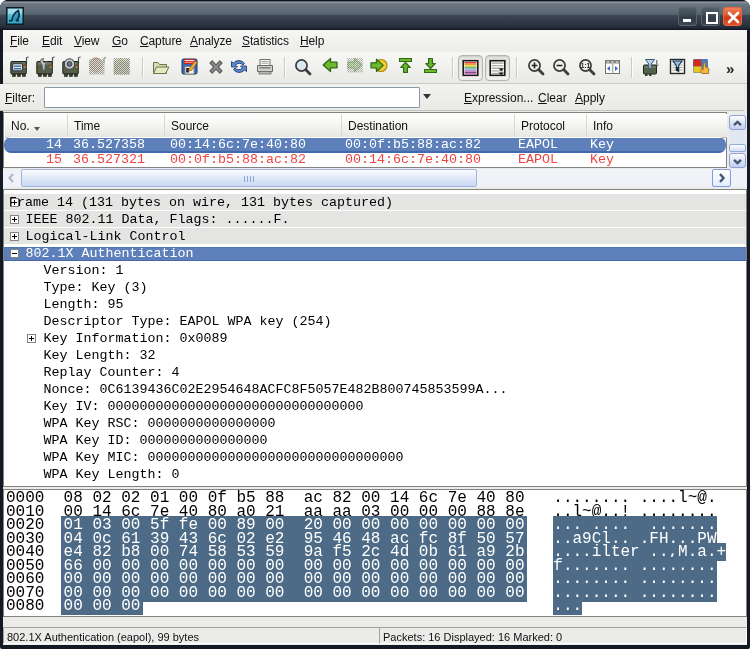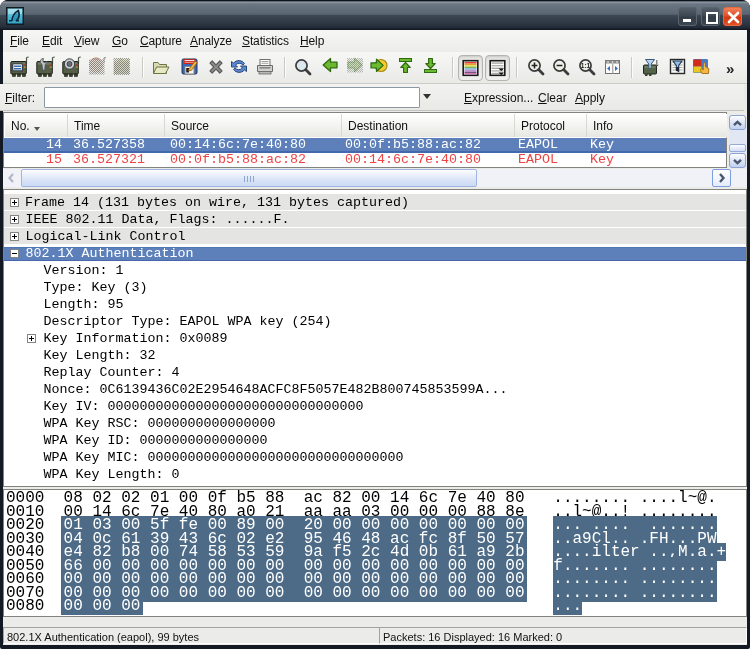--- a/index.html
+++ b/index.html
@@ -37,21 +37,21 @@
 .fdrop{position:absolute;left:423px;top:10px;width:0;height:0;border-left:4px solid transparent;border-right:4px solid transparent;border-top:5px solid #333;}
 .fexpr{position:absolute;left:464px;top:7px;}
 .fclear{position:absolute;left:538px;top:7px;}
 .fapply{position:absolute;left:575px;top:7px;}
 
 .plist{position:absolute;left:3px;top:112px;width:724px;height:56px;background:#fff;border:1px solid #83837d;box-sizing:border-box;}
 .phead{position:absolute;left:1px;top:1px;height:24px;width:722px;overflow:hidden;}
 .hcell{position:absolute;top:0;height:24px;background:linear-gradient(180deg,#ffffff,#f1f1ee 60%,#e6e6e2);border-right:1px solid #d8d8d2;border-bottom:1px solid #bdbdb6;box-sizing:border-box;font-size:12px;color:#111;}
 .hcell span{position:absolute;left:6px;top:5px;}
 .sortarr{position:absolute;left:29px;top:13px;width:0;height:0;border-left:3.5px solid transparent;border-right:3.5px solid transparent;border-top:4.5px solid #555;}
-.prow{position:absolute;left:0px;width:722px;height:15px;font-family:"Liberation Mono",monospace;font-size:13.333px;line-height:15px;white-space:pre;}
+.prow{position:absolute;left:0px;width:722px;height:15px;font-family:"Liberation Mono",monospace;font-size:13.333px;line-height:15px;white-space:pre;border-radius:7px;}
 .prow span{position:absolute;top:0;}
 .row14{top:24px;height:16px;background:linear-gradient(180deg,#ffffff 0px,#ffffff 1px,#5d80bb 1px,#5d80bb 14px,#4269ae 14px,#4269ae 16px);color:#fff;}
 .row15{top:39px;color:#ef4444;}
 .vscroll{position:absolute;left:729px;top:115px;width:17px;height:53px;background:#e2e7f4;border-radius:2px;}
 .vsbtn{position:absolute;left:0;width:17px;height:15px;background:linear-gradient(180deg,#fefeff,#dde5f7 50%,#c3d1f0);border:1px solid #8ea3d4;border-radius:3px;box-sizing:border-box;}
 .vsthumb{position:absolute;left:0;top:29px;width:17px;height:8px;background:linear-gradient(180deg,#fdfdfe,#d4def4);border:1px solid #98aad8;border-radius:2px;box-sizing:border-box;}
 
 .hscroll{position:absolute;left:3px;top:169px;width:744px;height:18px;background:#f1f2f7;}
 .hsthumb{position:absolute;left:18px;top:0px;width:456px;height:18px;background:linear-gradient(180deg,#fdfdfe,#dde6f8 55%,#cbd9f4);border:1px solid #9fb4e0;border-radius:2px;box-sizing:border-box;}
 .grip{position:absolute;left:222px;top:6px;width:12px;height:6px;
@@ -356,21 +356,21 @@
           <path d="M10 5 L6.5 9 L10 13" fill="none" stroke="#b0b8c8" stroke-width="2.2"></path>
         </svg></div>
     <div class="hsthumb">
         <div class="grip"></div>
       </div>
     <div class="hsbtnr"><svg width="17" height="16" viewBox="0 0 17 16">
           <path d="M7 4 L10.5 8 L7 12" fill="none" stroke="#49576e" stroke-width="2.4"></path>
         </svg></div>
   </div>
   <div class="details" id="details">
-    <div class="drow stripe" style="top:4px"><div class="exp plus" style="left:6px"><i></i><b></b></div><span class="dtext" style="left:21px">Frame 14 (131 bytes on wire, 131 bytes captured)</span></div>
+    <div class="drow stripe" style="top:4px"><div class="exp plus" style="left:6px"><i></i><b></b></div><span class="dtext" style="left:5px">Frame 14 (131 bytes on wire, 131 bytes captured)</span></div>
     <div class="drow stripe" style="top:21px"><div class="exp plus" style="left:6px"><i></i><b></b></div><span class="dtext" style="left:21.5px">IEEE 802.11 Data, Flags: ......F.</span></div>
     <div class="drow stripe" style="top:38px"><div class="exp plus" style="left:6px"><i></i><b></b></div><span class="dtext" style="left:21.5px">Logical-Link Control</span></div>
     <div class="drow sel" style="top:55px"><div class="exp" style="left:6px"><i></i></div><span class="dtext" style="left:21.5px">802.1X Authentication</span></div>
     <div class="drow" style="top:72px"><span class="dtext" style="left:39.5px">Version: 1</span></div>
     <div class="drow" style="top:89px"><span class="dtext" style="left:39.5px">Type: Key (3)</span></div>
     <div class="drow" style="top:106px"><span class="dtext" style="left:39.5px">Length: 95</span></div>
     <div class="drow" style="top:123px"><span class="dtext" style="left:39.5px">Descriptor Type: EAPOL WPA key (254)</span></div>
     <div class="drow" style="top:140px"><div class="exp plus" style="left:23px"><i></i><b></b></div><span class="dtext" style="left:39.5px">Key Information: 0x0089</span></div>
     <div class="drow" style="top:157px"><span class="dtext" style="left:39.5px">Key Length: 32</span></div>
     <div class="drow" style="top:174px"><span class="dtext" style="left:39.5px">Replay Counter: 4</span></div>

